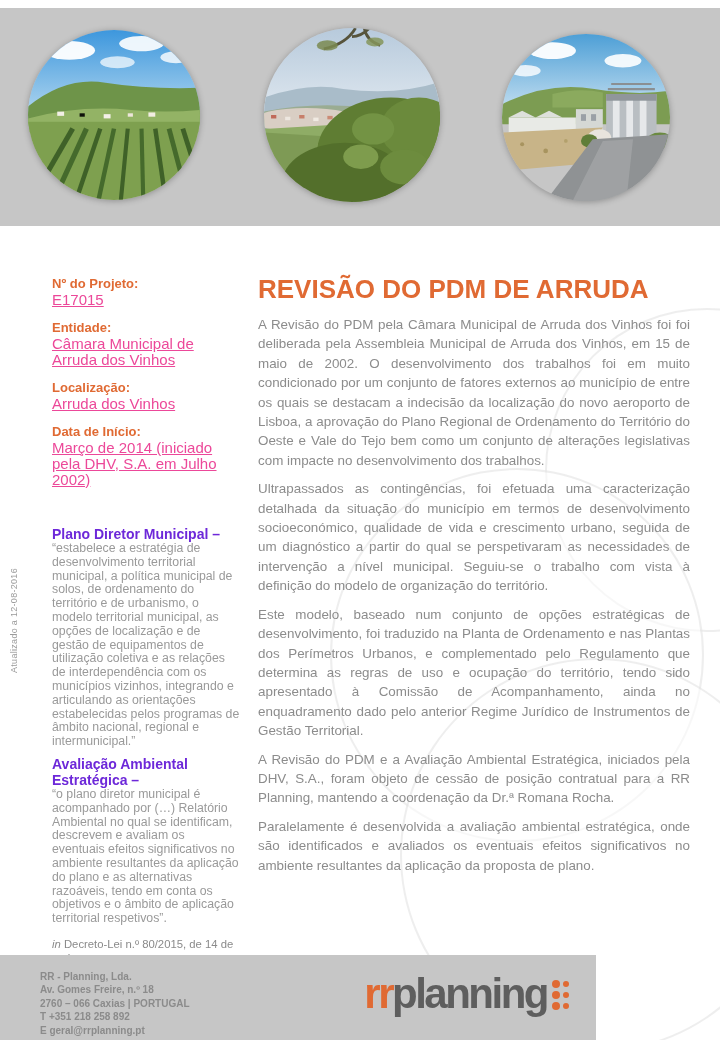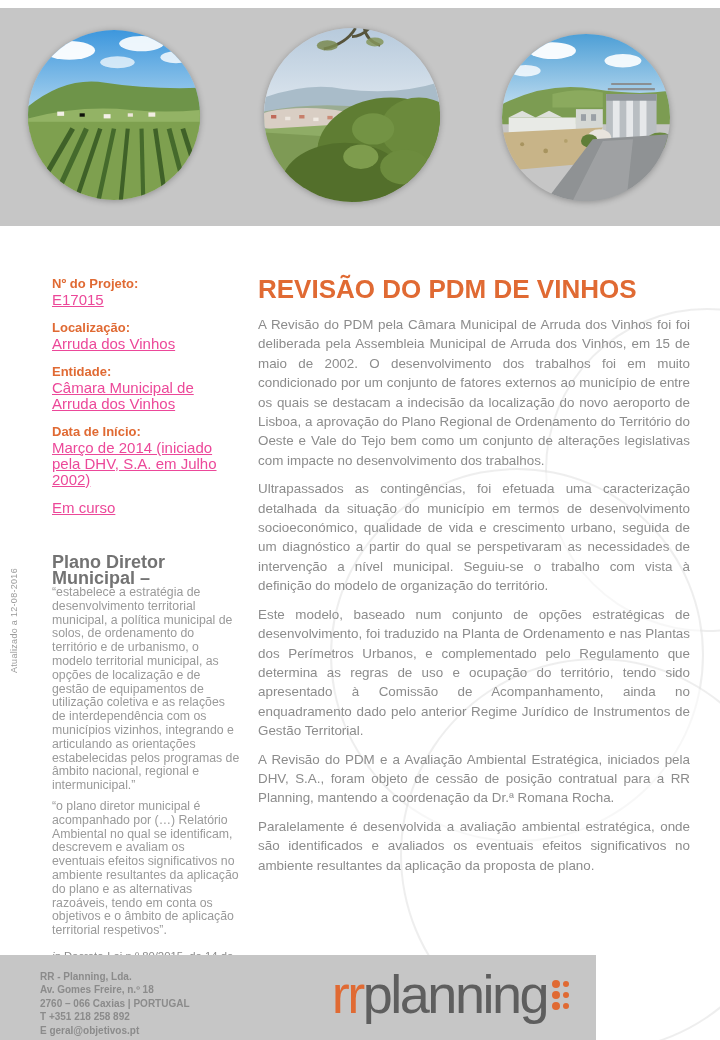--- a/index.html
+++ b/index.html
@@ -30,34 +30,34 @@
     position:absolute;left:9px;top:665px;transform:rotate(-90deg);transform-origin:0 0;
     font-size:9px;color:#9B9B9B;white-space:nowrap;letter-spacing:.3px;
   }
   
   .sidebar{position:absolute;left:52px;top:268px;width:188px;}
   .field{margin-bottom:12px;}
   .field-label{color:var(--accent);font-weight:bold;font-size:13px;line-height:16px;}
   .field-value{color:#ec4899;font-size:15px;line-height:16px;text-decoration:underline;}
   .definitions{margin-top:38px;}
   .definition{margin-bottom:7px;}
-  .def-term{color:#737373;font-weight:bold;font-size:18px;line-height:16px;}
+  .def-term{color:#6d28d9;font-weight:bold;font-size:14px;line-height:16px;}
   .def-quote{color:var(--quote-gray);font-size:12.3px;line-height:13.8px;}
   .source-line{margin-top:11px;font-size:11.3px;color:#8A8A8A;line-height:14px;}
   .source-line .prefix{font-style:italic;}
   
   .content{position:absolute;left:258px;top:266px;width:432px;}
   .content h1{margin:0 0 10px 0;color:var(--accent);font-size:26px;line-height:31px;font-weight:bold;letter-spacing:0;}
   .content h1 span{display:block;}
   .content p{margin:0 0 9px 0;color:var(--body-gray);font-size:13.4px;line-height:19.4px;text-align:justify;}
   
   .footer-band{position:absolute;left:0;top:947px;width:596px;height:93px;background:var(--band);}
   .address{position:absolute;left:40px;top:15px;font-size:10px;font-weight:bold;color:#8B8B8B;line-height:13.4px;}
   .logo{position:absolute;right:24px;top:16px;display:flex;align-items:flex-start;}
-  .logo-text{font-size:54px;font-weight:normal;letter-spacing:-2.5px;line-height:46px;}
+  .logo-text{font-size:42px;font-weight:bold;letter-spacing:-2.5px;line-height:46px;}
   .logo-rr{color:var(--accent);}
   .logo-planning{color:#5E5E5E;}
   .logo-dots{display:grid;grid-template-columns:repeat(2,9px);grid-auto-rows:9px;gap:2px;margin-left:5px;margin-top:9px;}
   .logo-dots i{display:block;width:8px;height:8px;border-radius:50%;background:var(--accent);}
   .logo-dots i:nth-child(even){width:6px;height:6px;margin-top:1px;}
 </style>
 </head>
 <body>
 
 <div class="page">
@@ -170,67 +170,67 @@
   <div class="watermark" id="wm3"></div>
 
   <div class="vertical-note">Atualizado a  12-08-2016</div>
 
   <aside class="sidebar">
     <div class="field">
       <div class="field-label">Nº do Projeto:</div>
       <div class="field-value">E17015</div>
     </div>
     <div class="field">
+      <div class="field-label">Entidade:</div>
+      <div class="field-value">Câmara Municipal de Arruda dos Vinhos</div>
+    </div>
+    <div class="field">
       <div class="field-label">Localização:</div>
       <div class="field-value">Arruda dos Vinhos</div>
     </div>
     <div class="field">
-      <div class="field-label">Entidade:</div>
-      <div class="field-value">Câmara Municipal de Arruda dos Vinhos</div>
-    </div>
-    <div class="field">
       <div class="field-label">Data de Início:</div>
       <div class="field-value">Março de 2014 (iniciado pela DHV, S.A. em Julho 2002)</div>
     </div>
     <div class="field">
-      <div class="field-value">Em curso</div>
     </div>
 
     <div class="definitions">
       <div class="definition">
         <div class="def-term">Plano Diretor Municipal –</div>
         <div class="def-quote">“estabelece a estratégia de desenvolvimento territorial municipal, a política municipal de solos, de ordenamento do território e de urbanismo, o modelo territorial municipal, as opções de localização e de gestão de equipamentos de utilização coletiva e as relações de interdependência com os municípios vizinhos, integrando e articulando as orientações estabelecidas pelos programas de âmbito nacional, regional e intermunicipal.”</div>
       </div>
       <div class="definition">
+        <div class="def-term">Avaliação Ambiental Estratégica –</div>
         <div class="def-quote">“o plano diretor municipal é acompanhado por (…) Relatório Ambiental no qual se identificam, descrevem e avaliam os eventuais efeitos significativos no ambiente resultantes da aplicação do plano e as alternativas razoáveis, tendo em conta os objetivos e o âmbito de aplicação territorial respetivos”.</div>
       </div>
       <div class="source-line">
         <span class="prefix">in</span><span> Decreto-Lei n.º 80/2015, de 14 de maio</span>
       </div>
     </div>
   </aside>
 
   <main class="content">
     <h1>
-      <span>REVISÃO DO PDM DE VINHOS</span>
+      <span>REVISÃO DO PDM DE ARRUDA</span>
     </h1>
     <p>A Revisão do PDM pela Câmara Municipal de Arruda dos Vinhos foi foi deliberada pela Assembleia Municipal de Arruda dos Vinhos, em 15 de maio de 2002. O desenvolvimento dos trabalhos foi em muito condicionado por um conjunto de fatores externos ao município de entre os quais se destacam a indecisão da localização do novo aeroporto de Lisboa, a aprovação do Plano Regional de Ordenamento do Território do Oeste e Vale do Tejo bem como um conjunto de alterações legislativas com impacte no desenvolvimento dos trabalhos.</p>
     <p>Ultrapassados as contingências, foi efetuada uma caracterização detalhada da situação do município em termos de desenvolvimento socioeconómico, qualidade de vida e crescimento urbano, seguida de um diagnóstico a partir do qual se perspetivaram as necessidades de intervenção a nível municipal. Seguiu-se o trabalho com vista à definição do modelo de organização do território.</p>
     <p>Este modelo, baseado num conjunto de opções estratégicas de desenvolvimento, foi traduzido na Planta de Ordenamento e nas Plantas dos Perímetros Urbanos, e complementado pelo Regulamento que determina as regras de uso e ocupação do território, tendo sido apresentado à Comissão de Acompanhamento, ainda no enquadramento dado pelo anterior Regime Jurídico de Instrumentos de Gestão Territorial.</p>
     <p>A Revisão do PDM e a Avaliação Ambiental Estratégica, iniciados pela DHV, S.A., foram objeto de cessão de posição contratual para a RR Planning, mantendo a coordenação da Dr.ª Romana Rocha.</p>
     <p>Paralelamente é desenvolvida a avaliação ambiental estratégica, onde são identificados e avaliados os eventuais efeitos significativos no ambiente resultantes da aplicação da proposta de plano.</p>
   </main>
 
   <footer class="footer-band">
     <div class="address">
       <div>RR - Planning, Lda.</div>
       <div>Av. Gomes Freire,  n.º 18</div>
       <div>2760 – 066 Caxias  | PORTUGAL</div>
       <div>T +351 218 258 892</div>
-      <div>E  geral@objetivos.pt</div>
+      <div>E  geral@rrplanning.pt</div>
     </div>
     <div class="logo">
       <div class="logo-text">
         <span class="logo-rr">rr</span><span class="logo-planning">planning</span>
       </div>
       <div class="logo-dots">
         <i></i>
           <i></i>
           <i></i>
           <i></i>

